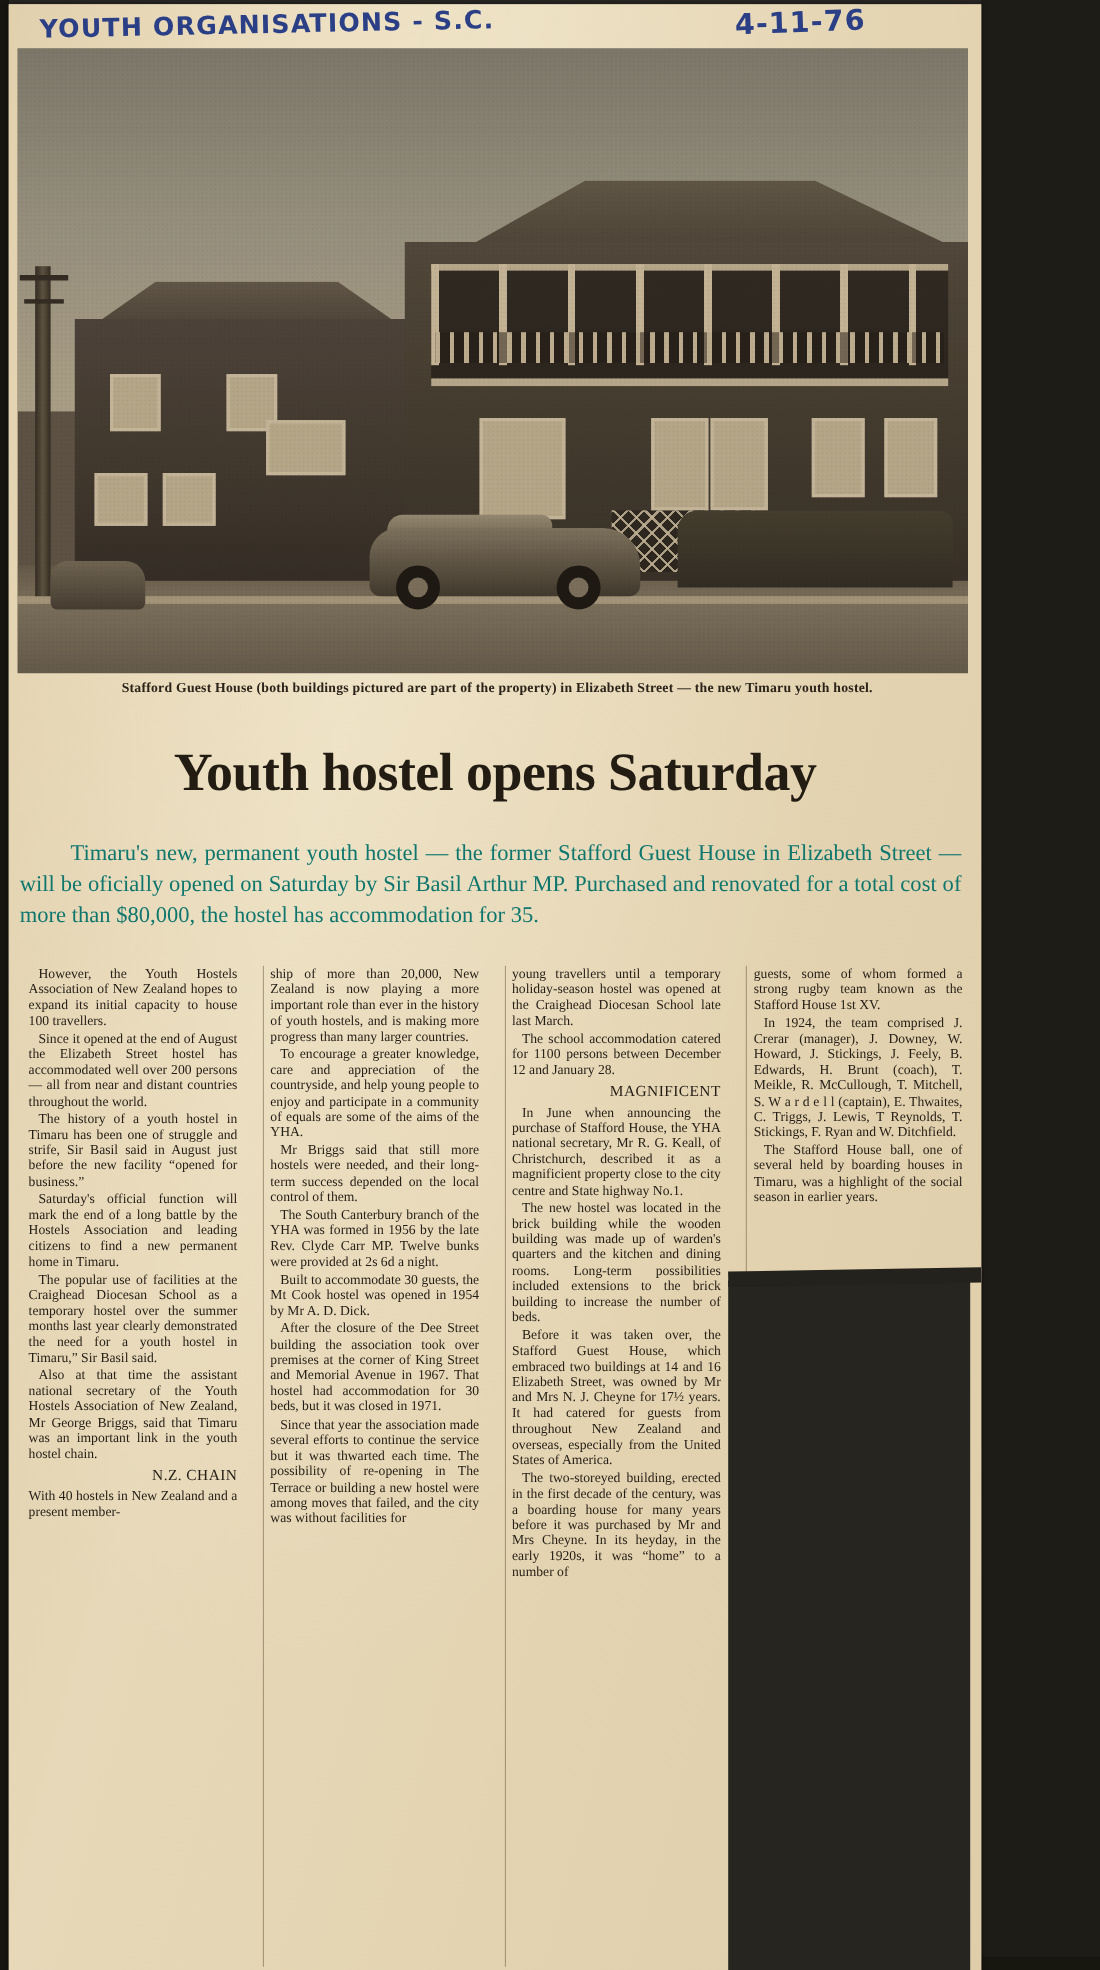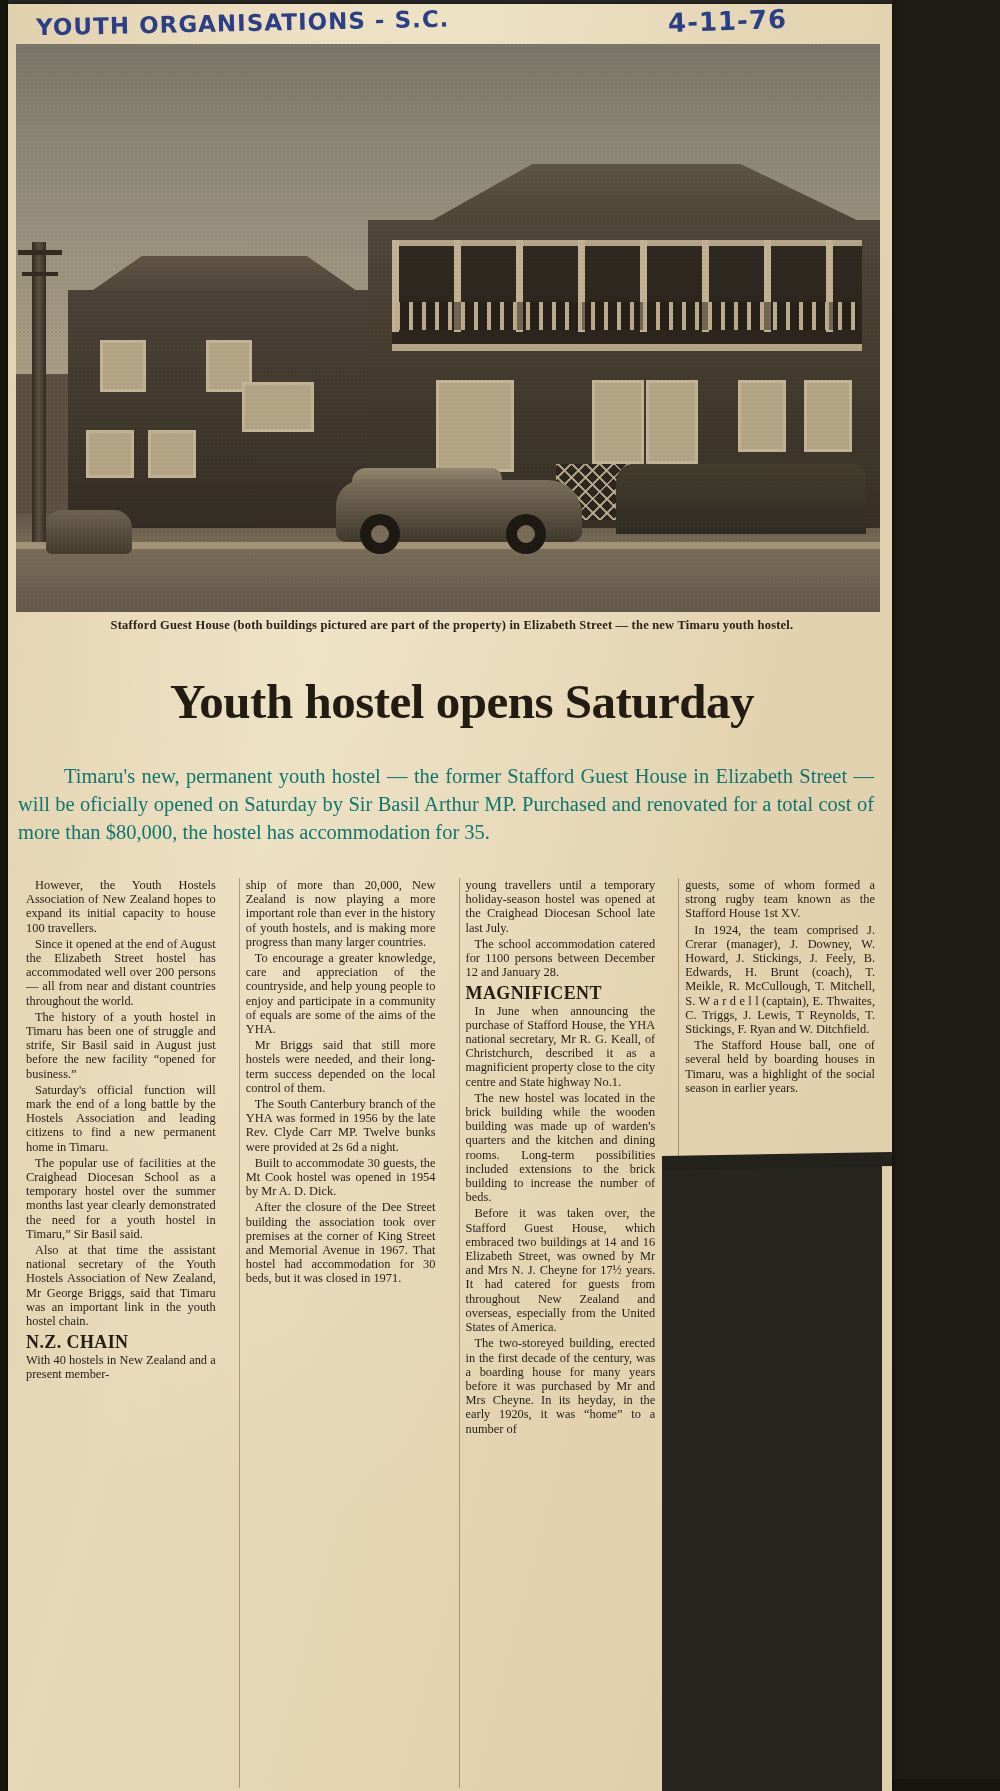--- a/index.html
+++ b/index.html
@@ -145,21 +145,21 @@
 
   
   .caption{
     position:absolute;left:30px;top:614px;width:828px;
     text-align:center;font-weight:bold;font-size:12.5px;line-height:15px;color:#2b2319;
     letter-spacing:.2px;
   }
 
   
   .headline{
-    position:absolute;left:36px;top:672px;width:836px;
+    position:absolute;left:24px;top:672px;width:836px;
     text-align:center;
     font-family:"Liberation Serif",serif;
     font-weight:bold;
     font-size:49px;
     line-height:52px;
     color:#231c13;
     letter-spacing:-.5px;
   }
 
   
@@ -178,21 +178,21 @@
   .col{
     width:215px;padding:0 7px 0 6px;
     font-size:12.4px;line-height:14.2px;color:#241d15;
     text-align:justify;
     position:relative;
   }
   .col + .col{border-left:1px solid rgba(90,70,45,.45);}
   .col p{margin:0 0 2px 0;text-indent:9px;}
   .col p.nf{text-indent:0;}
   .subhead{
-    text-align:left;font-weight:bold;font-size:18px;margin:7px 0 3px 0;letter-spacing:.4px;
+    text-align:right;font-weight:normal;font-size:14px;margin:7px 0 3px 0;letter-spacing:.4px;
   }
   .col4{width:215px;}
   .col4-clip{height:278px;overflow:hidden;}
   
   .edge-dark{
     position:absolute;left:0;top:0;width:8px;height:1791px;background:#17160f;
   }
   .edge-right{
     position:absolute;left:892px;top:0;width:108px;height:1791px;background:#1d1c16;
   }
@@ -287,24 +287,25 @@
         <p class="nf">With 40 hostels in New Zealand and a present member-</p>
       </div>
 
       <div class="col">
         <p class="nf">ship of more than 20,000, New Zealand is now playing a more important role than ever in the history of youth hostels, and is making more progress than many larger countries.</p>
         <p>To encourage a greater knowledge, care and appreciation of the countryside, and help young people to enjoy and participate in a community of equals are some of the aims of the YHA.</p>
         <p>Mr Briggs said that still more hostels were needed, and their long-term success depended on the local control of them.</p>
         <p>The South Canterbury branch of the YHA was formed in 1956 by the late Rev. Clyde Carr MP. Twelve bunks were provided at 2s 6d a night.</p>
         <p>Built to accommodate 30 guests, the Mt Cook hostel was opened in 1954 by Mr A. D. Dick.</p>
         <p>After the closure of the Dee Street building the association took over premises at the corner of King Street and Memorial Avenue in 1967. That hostel had accommodation for 30 beds, but it was closed in 1971.</p>
+        <p>Since that year the association made several efforts to continue the service but it was thwarted each time. The possibility of re-opening in The Terrace or building a new hostel were among moves that failed, and the city was without facilities for</p>
       </div>
 
       <div class="col">
-        <p class="nf">young travellers until a temporary holiday-season hostel was opened at the Craighead Diocesan School late last July.</p>
+        <p class="nf">young travellers until a temporary holiday-season hostel was opened at the Craighead Diocesan School late last March.</p>
         <p>The school accommodation catered for 1100 persons between December 12 and January 28.</p>
         <div class="subhead">MAGNIFICENT</div>
         <p>In June when announcing the purchase of Stafford House, the YHA national secretary, Mr R. G. Keall, of Christchurch, described it as a magnificient property close to the city centre and State highway No.1.</p>
         <p>The new hostel was located in the brick building while the wooden building was made up of warden's quarters and the kitchen and dining rooms. Long-term possibilities included extensions to the brick building to increase the number of beds.</p>
         <p>Before it was taken over, the Stafford Guest House, which embraced two buildings at 14 and 16 Elizabeth Street, was owned by Mr and Mrs N. J. Cheyne for 17½ years. It had catered for guests from throughout New Zealand and overseas, especially from the United States of America.</p>
         <p>The two-storeyed building, erected in the first decade of the century, was a boarding house for many years before it was purchased by Mr and Mrs Cheyne. In its heyday, in the early 1920s, it was “home” to a number of</p>
       </div>
 
       <div class="col col4">
         <div class="col4-clip">

